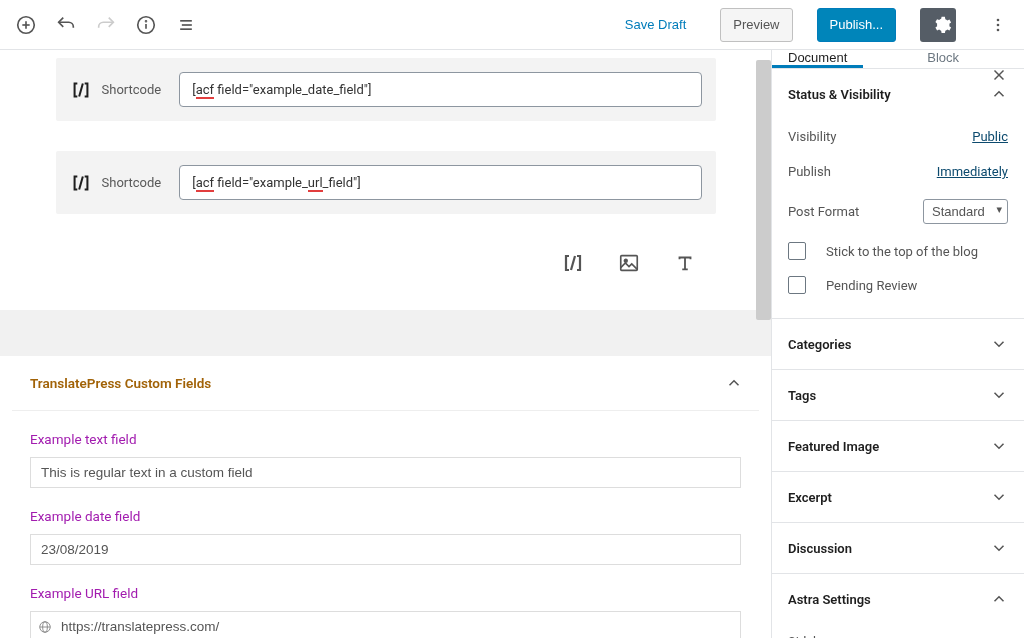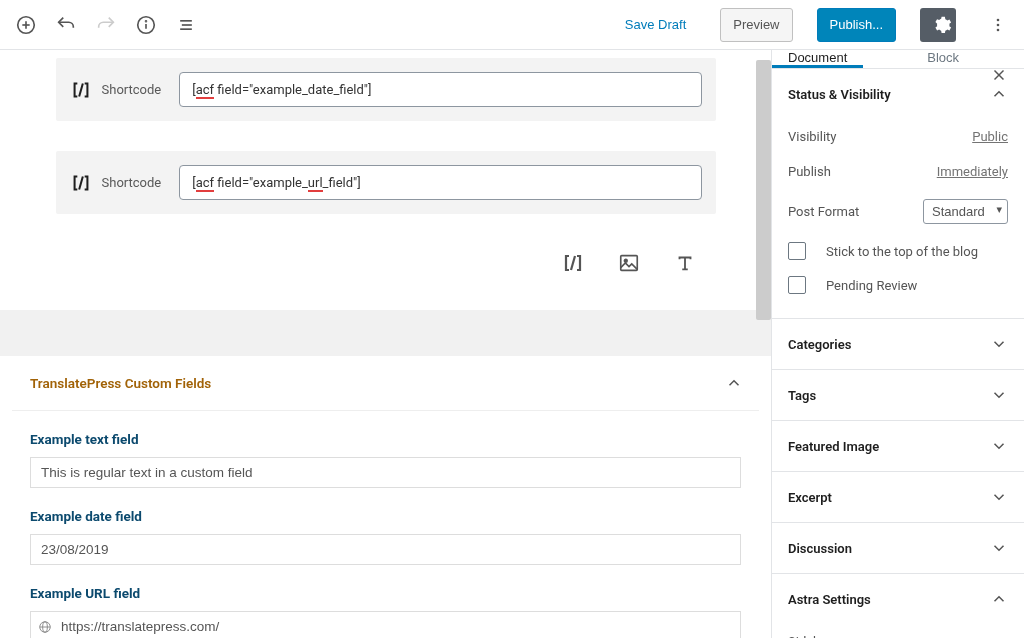--- a/index.html
+++ b/index.html
@@ -24,36 +24,36 @@
 .shortcode-input { flex: 1; border: 1px solid #8d96a0; background: #fff; border-radius: 4px; padding: 9px 12px; font-size: 13px; font-family: inherit; color: #333; }
 .shortcode-input .underline { border-bottom: 2px solid #e23e3e; }
 .inserter-row { display: flex; justify-content: flex-end; gap: 18px; padding: 0 12px 28px; }
 .inserter-btn { width: 38px; height: 38px; border: none; background: transparent; color: #555; cursor: pointer; display: flex; align-items: center; justify-content: center; }
 .spacer-bar { height: 46px; background: #f1f1f1; }
 .custom-fields-panel { padding: 0 12px; }
 .cf-header { display: flex; justify-content: space-between; align-items: center; padding: 18px 16px 18px 18px; border-bottom: 1px solid #eee; }
 .cf-header-title { font-weight: 600; font-size: 13.5px; color: #a16207; }
 .cf-body { padding: 0 18px; }
 .cf-field { margin-top: 20px; }
-.cf-label { font-weight: 700; font-size: 13.5px; color: #0c4a6e; display: block; margin-bottom: 10px; }
+.cf-label { font-weight: 400; font-size: 13.5px; color: #a21caf; display: block; margin-bottom: 10px; }
 .cf-input { width: 100%; border: 1px solid #ddd; padding: 7px 10px; font-size: 13.5px; color: #555; background: #fff; border-radius: 0; }
 .cf-input.url { padding-left: 30px; }
 .url-wrap { position: relative; }
 .url-wrap .globe { position: absolute; left: 8px; top: 50%; transform: translateY(-50%); color: #888; }
 .sidebar { width: 253px; border-left: 1px solid #e2e4e7; display: flex; flex-direction: column; overflow-y: auto; position: relative; }
 .sidebar-tabs { display: flex; border-bottom: 1px solid #e2e4e7; height: 48px; align-items: stretch; position: relative; gap: 48px; }
 .tab { padding: 0 16px; background: transparent; border: none; font-size: 13px; color: #6c7781; cursor: pointer; border-bottom: 3px solid transparent; }
 .tab.active { color: #1e1e1e; border-bottom-color: #007cba; font-weight: 500; }
 .close-sidebar { position: absolute; right: 6px; top: 11px; background: transparent; border: none; color: #555; cursor: pointer; width: 28px; height: 28px; }
 .panel { border-bottom: 1px solid #e2e4e7; }
 .panel-header { display: flex; justify-content: space-between; align-items: center; padding: 16px; cursor: pointer; }
 .panel-title { font-weight: 600; font-size: 13px; color: #1e1e1e; }
 .panel-body { padding: 0 16px 16px; }
 .panel-row { display: flex; justify-content: space-between; align-items: center; padding: 10px 0; font-size: 13px; color: #555; }
-.panel-row .value-link { color: #737373; text-decoration: underline; cursor: pointer; }
+.panel-row .value-link { color: #0c4a6e; text-decoration: underline; cursor: pointer; }
 .select { border: 1px solid #8d96a0; padding: 4px 22px 4px 8px; font-size: 13px; color: #555; background: #fff; appearance: none; position: relative; border-radius: 3px; }
 .select-wrap { position: relative; }
 .select-wrap::after { content: "▾"; position: absolute; right: 6px; top: 4px; font-size: 11px; color: #555; pointer-events: none; }
 .check-row { display: flex; align-items: center; gap: 20px; padding: 8px 0; font-size: 13px; color: #555; }
 .check-row .cbx { width: 18px; height: 18px; border: 1.5px solid #6c7781; border-radius: 2px; background: #fff; }
 .editor-scrollbar { position: absolute; right: 0; top: 0; width: 15px; height: 240px; background: #ccc; border-radius: 2px; }
 svg { display: block; }
 </style>
 </head>
 <body>

